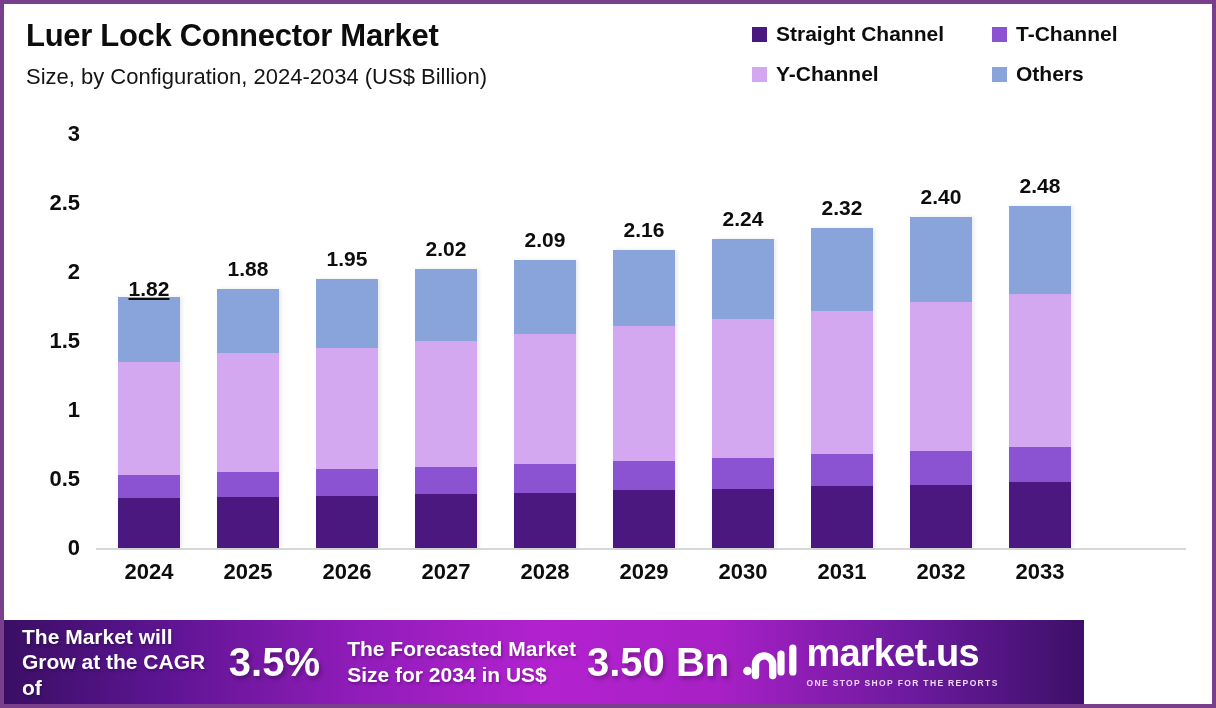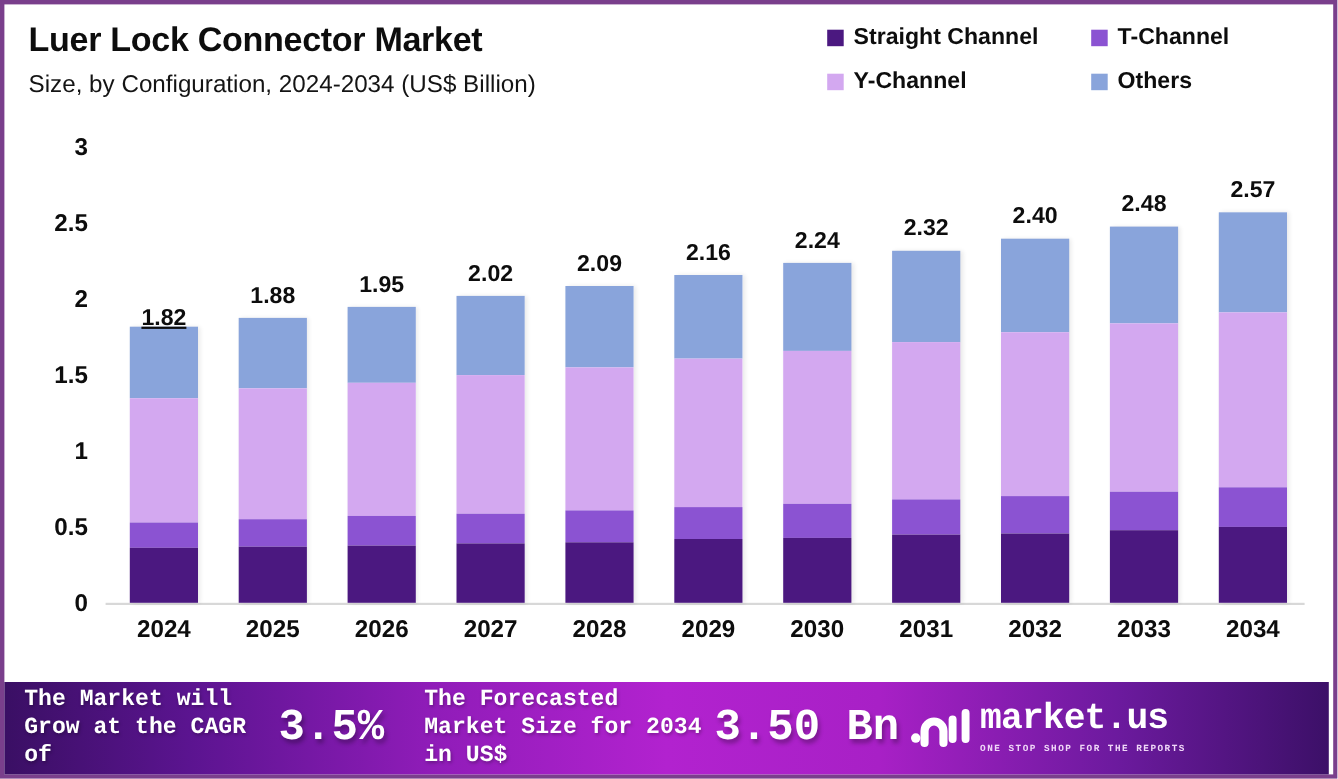--- a/index.html
+++ b/index.html
@@ -67,26 +67,26 @@
     position:absolute; left:-16px; width:94px; text-align:center;
     font-size:21px; font-weight:bold; color:#0d0d0d;
   }
   .xlabel {
     position:absolute; left:-18px; width:98px; text-align:center;
     font-size:22px; font-weight:bold; color:#0d0d0d;
     bottom:-37px;
   }
   
   .footer {
-    position:absolute; left:0; bottom:0; width:1204px; height:84px;
+    position:absolute; left:0; bottom:0; width:1080px; height:84px;
     background:linear-gradient(90deg,
       #3a0f64 0%, #5b1490 14%, #8f1cb8 32%,
       #b222cf 50%, #a820c6 66%, #6c1a9e 84%, #3c1068 100%);
     display:flex; align-items:center;
-    color:#ffffff; overflow:hidden;font-family:Liberation Mono, monospace;
+    color:#ffffff; overflow:hidden;
   }
   .f-txt1 {
     margin-left:18px; width:262px;
     font-size:21px; font-weight:bold; line-height:1.22;
     text-shadow:1px 2px 3px rgba(0,0,0,0.28);
   }
   .f-big1 {
     width:150px; text-align:left;
     font-size:40px; font-weight:bold;
     text-shadow:2px 3px 4px rgba(0,0,0,0.3);
@@ -97,21 +97,21 @@
   }
   .f-big2 {
     width:196px; text-align:center;
     font-size:40px; font-weight:bold;
     text-shadow:2px 3px 4px rgba(0,0,0,0.3);
   }
   .logo { display:flex; align-items:center; margin-left:6px; }
   .logo-mark { width:58px; height:44px; flex:0 0 58px; }
   .logo-txt { margin-left:7px; }
   .logo-name {
-    font-size:33px; font-weight:bold; letter-spacing:-0.8px; line-height:1;
+    font-size:38px; font-weight:bold; letter-spacing:-0.8px; line-height:1;
     color:#ffffff;
   }
   .logo-tag {
     font-size:8.5px; font-weight:bold; letter-spacing:1.35px;
     color:#f0d8f8; margin-top:3px; white-space:nowrap;
   }
 </style>
 </head>
 <body>
 
@@ -245,30 +245,20 @@
         </div>
         <div class="bargroup" style="left: 913px;">
           <div class="bar">
             <div class="seg" style="height: 88.32px; background: rgb(137, 164, 219);"></div>
             <div class="seg" style="height: 153.18px; background: rgb(211, 168, 240);"></div>
             <div class="seg" style="height: 34.5px; background: rgb(139, 83, 210);"></div>
             <div class="seg" style="height: 66.24px; background: rgb(75, 24, 128);"></div>
           </div>
           <div class="dlabel" style="bottom: 350.24px;">2.48</div>
           <div class="xlabel">2033</div>
-        </div>
-        <div class="bargroup" style="left: 1012px;">
-          <div class="bar">
-            <div class="seg" style="height: 91.08px; background: rgb(137, 164, 219);"></div>
-            <div class="seg" style="height: 158.7px; background: rgb(211, 168, 240);"></div>
-            <div class="seg" style="height: 35.88px; background: rgb(139, 83, 210);"></div>
-            <div class="seg" style="height: 69px; background: rgb(75, 24, 128);"></div>
-          </div>
-          <div class="dlabel" style="bottom: 362.66px;">2.57</div>
-          <div class="xlabel">2034</div>
         </div>
       </div>
   </div>
 
   <div class="footer">
     <div class="f-txt1">The Market will Grow at the CAGR of</div>
     <div class="f-big1">3.5%</div>
     <div class="f-txt2">The Forecasted Market Size for 2034 in US$</div>
     <div class="f-big2">3.50 Bn</div>
     <div class="logo">

